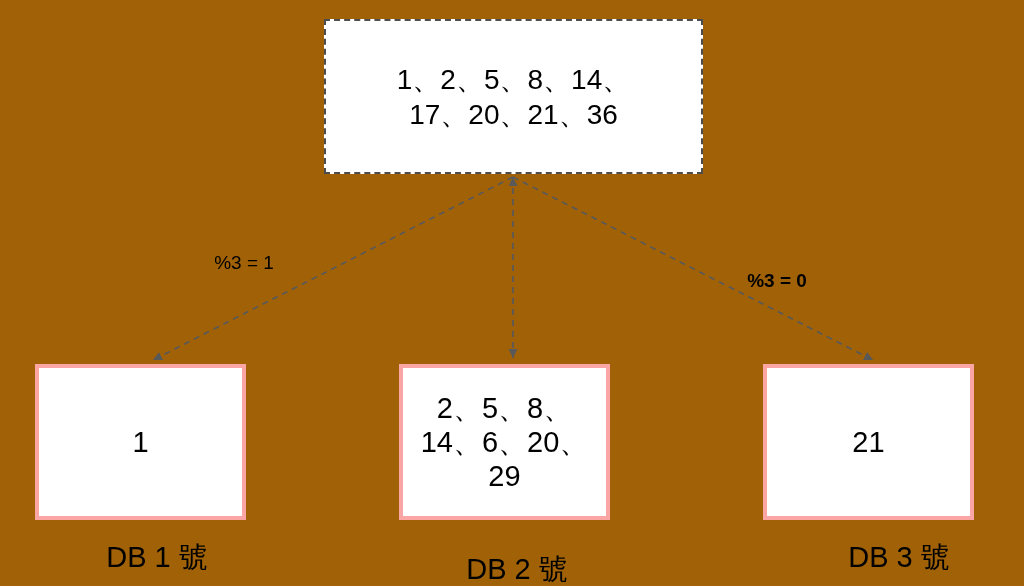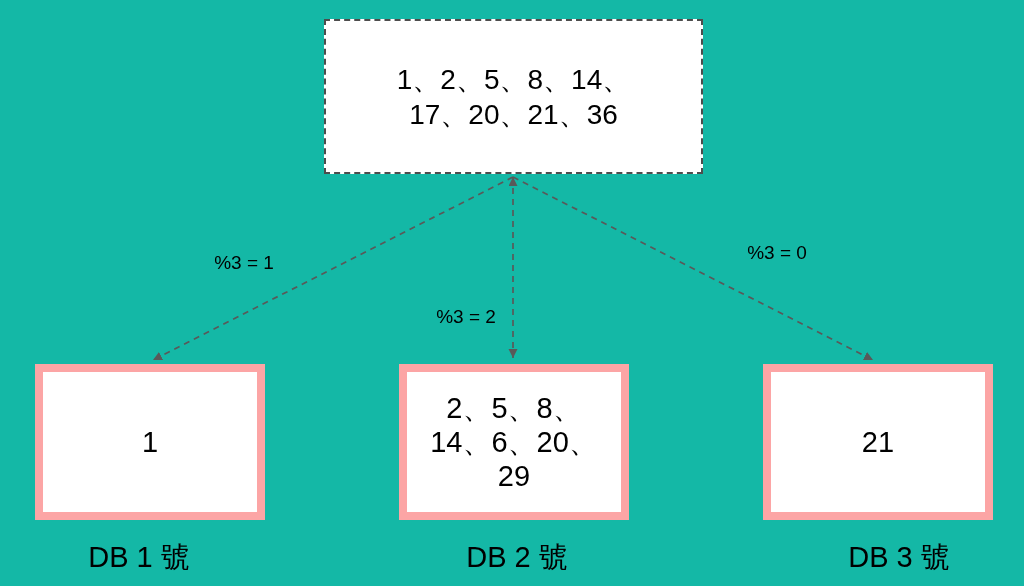--- a/index.html
+++ b/index.html
@@ -5,21 +5,21 @@
   html, body {
     margin: 0;
     padding: 0;
     background: #ffffff;
     font-family: "Liberation Sans", "DejaVu Sans", sans-serif;
   }
   .canvas {
     position: relative;
     width: 1024px;
     height: 586px;
-    background: #14b8a6;
+    background: #a16207;
     overflow: hidden;
     color: #000000;
   }
   .edges-svg {
     position: absolute;
     left: 0;
     top: 0;
     width: 1024px;
     height: 586px;
     pointer-events: none;
@@ -38,53 +38,53 @@
     color: #000000;
   }
   .node-dashed {
     border: 2px dashed #4d4d4d;
     left: 324px;
     top: 19px;
     width: 379px;
     height: 155px;
   }
   .node-solid {
-    border: 8px solid #fca5a5;
+    border: 4px solid #fca5a5;
     top: 364px;
-    width: 230px;
+    width: 211px;
     height: 156px;
     font-size: 29px;
     line-height: 34px;
   }
   .node-db1 { left: 35px; }
   .node-db2 { left: 399px; }
   .node-db3 { left: 763px; }
   .edge-label {
     position: absolute;
     transform: translateX(-50%);
     font-size: 19px;
     line-height: 30px;
     white-space: nowrap;
     color: #000000;
   }
   .edge-label-1 { left: 244px; top: 248px; }
   .edge-label-2 { left: 466px; top: 302px; }
-  .edge-label-3 { left: 777px; top: 238px; }
+  .edge-label-3 { left: 777px; top: 266px; font-weight: bold; }
   .db-caption {
     position: absolute;
     top: 540px;
     width: 230px;
     text-align: center;
     font-size: 29px;
     line-height: 34px;
     white-space: nowrap;
     color: #000000;
   }
-  .db-caption-1 { left: 24px; }
-  .db-caption-2 { left: 402px; }
+  .db-caption-1 { left: 42px; }
+  .db-caption-2 { left: 402px; margin-top: 12px; }
   .db-caption-3 { left: 784px; }
 </style>
 </head>
 <body>
 
 <div class="canvas">
 
   <svg class="edges-svg" width="1024" height="586" viewBox="0 0 1024 586" xmlns="http://www.w3.org/2000/svg">
     <defs>
       <marker id="arrowhead" orient="auto-start-reverse" markerUnits="userSpaceOnUse" markerWidth="12" markerHeight="12" refX="9" refY="4.5">
@@ -95,21 +95,20 @@
     <path d="M513,177 L513,358" fill="none" stroke="#595959" stroke-width="1.7" stroke-dasharray="6 5" marker-start="url(#arrowhead)" marker-end="url(#arrowhead)"></path>
     <path d="M513,177 L873,360" fill="none" stroke="#595959" stroke-width="1.7" stroke-dasharray="6 5" marker-end="url(#arrowhead)"></path>
   </svg>
 
   <div class="node node-dashed">
     <span>1、2、5、8、14、</span>
     <span>17、20、21、36</span>
   </div>
 
   <div class="edge-label edge-label-1">%3 = 1</div>
-  <div class="edge-label edge-label-2">%3 = 2</div>
   <div class="edge-label edge-label-3">%3 = 0</div>
 
   <div class="node node-solid node-db1">
     <span>1</span>
   </div>
 
   <div class="node node-solid node-db2">
     <span>2、5、8、</span>
     <span>14、6、20、</span>
     <span>29</span>

